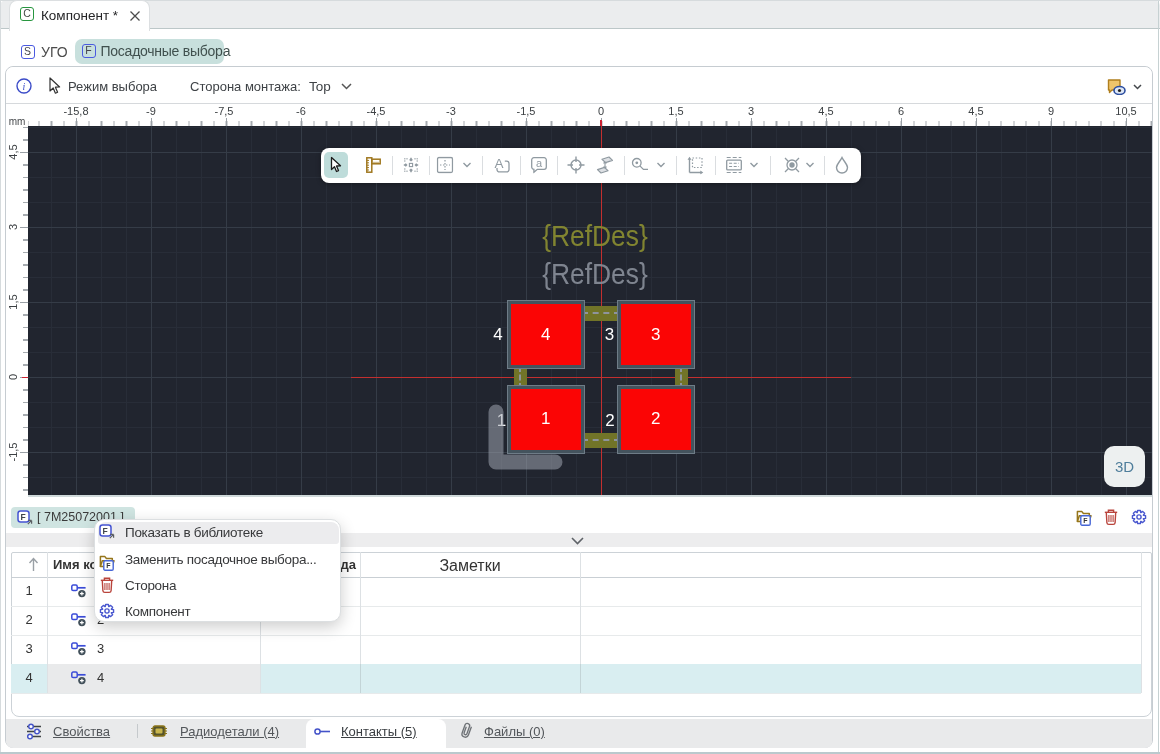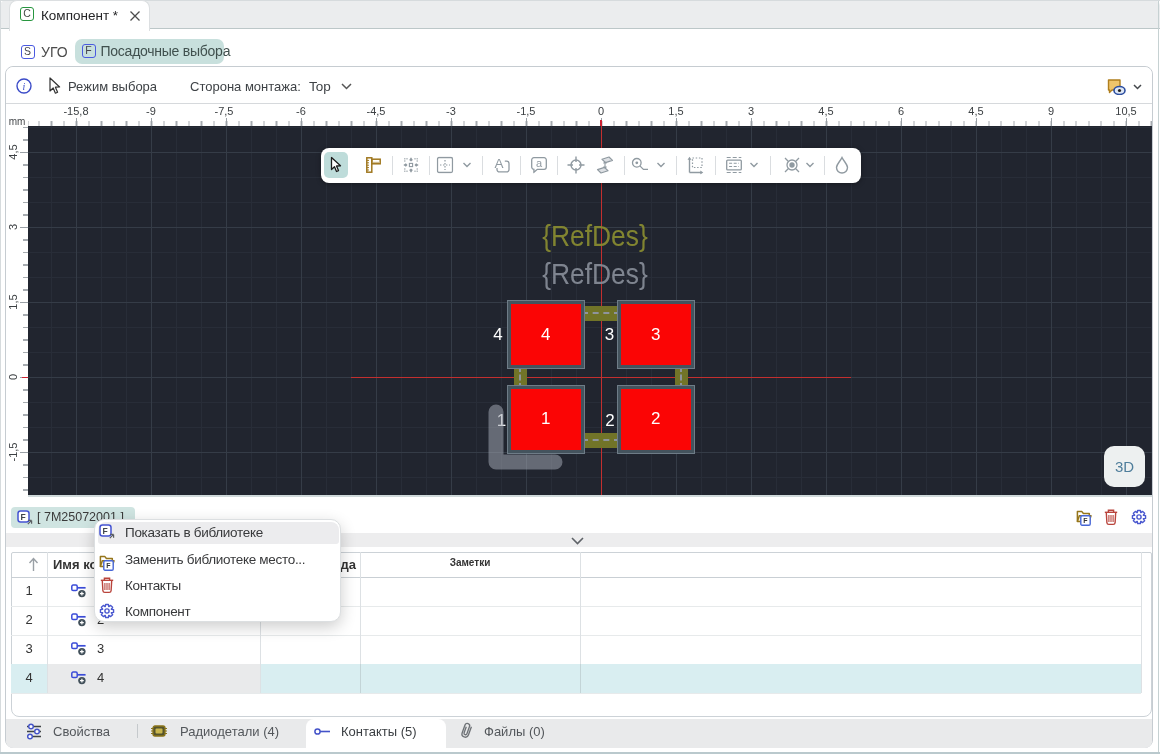--- a/index.html
+++ b/index.html
@@ -63,21 +63,21 @@
 .cdigit { position:absolute; color:#fff; font-size:17px; transform:translate(-50%,-50%); }
 .ftb { position:absolute; left:321px; top:147.5px; width:540px; height:35px; background:#fff; border-radius:8px; box-shadow:0 1px 5px rgba(0,0,0,0.35); }
 .ftsep { position:absolute; top:155.5px; width:1px; height:19px; background:#dadde0; }
 .fticon { position:absolute; transform:translate(-50%,-50%); top:165px; display:flex; }
 .btn3d { position:absolute; left:1104px; top:446px; width:41px; height:41px; background:#edf0f0; border-radius:10px; color:#4f7e9b; font-size:15px; text-align:center; line-height:41px; }
 
 .fpill { position:absolute; left:11px; top:506.5px; width:124px; height:21px; background:#cfe4e1; border-radius:4px; }
 .cband { position:absolute; left:6px; top:533px; width:1146px; height:13.5px; background:#ededee; }
 .tbl { position:absolute; left:11px; top:552px; width:1141px; height:165px; background:#fff; border:1px solid #ccd2d7; border-radius:2px 2px 8px 8px; }
 .btabs { position:absolute; left:6px; top:718.5px; width:1146px; height:29px; background:#e9eaeb; border-radius:0 0 7px 7px; }
-.btxt { position:absolute; top:723.5px; font-size:13px; color:#53575b; }
+.btxt { position:absolute; top:723.5px; font-size:13px; color:#53575b;text-decoration:underline; }
 .atab { position:absolute; left:306px; top:718.5px; width:140px; height:29px; background:#fff; border-radius:8px 8px 0 0; }
 .botline { position:absolute; left:0; top:752px; width:1160px; height:1.5px; background:#bac9cd; }
 
 .menu { position:absolute; left:94px; top:519px; width:247px; height:102.5px; background:#fff; border:1px solid #dcdfe1; border-radius:10px; box-shadow:0 5px 16px rgba(0,0,0,0.2); }
 .mhover { position:absolute; left:2.5px; top:2px; width:241px; height:21.5px; background:#ececee; border-radius:8px 8px 3px 3px; }
 .mtxt { position:absolute; left:31px; font-size:13.5px; letter-spacing:-0.3px; color:#38393b; transform:translateY(-50%); }
 </style>
 </head>
 <body>
 <div class="win">
@@ -363,21 +363,21 @@
         </svg>
     </div>
     <div class="tbl"></div>
     <div id="tblitems">
 
       <svg class="abs" style="left:28px;top:557px" width="11" height="15" viewBox="0 0 11 15">
           <path d="M5.5 14 V2 M1.5 6 L5.5 1.5 L9.5 6" fill="none" stroke="#9aa0a6" stroke-width="1.4"></path>
         </svg>
       <span class="abs" style="left:53px;top:557px;font-size:13px;font-weight:bold;color:#333">Имя контакта</span>
       <span class="abs" style="left:260px;top:557px;width:96px;text-align:right;font-size:13px;font-weight:bold;color:#333">Номер вывода</span>
-      <span class="abs" style="left:360px;top:557px;width:220px;text-align:center;font-size:10px;font-weight:bold;color:#333">Заметки</span>
+      <span class="abs" style="left:360px;top:557px;width:220px;text-align:center;font-size:16px;font-weight:normal;color:#333">Заметки</span>
 
       <div class="abs" style="left:11px;top:576.5px;width:1130px;height:1px;background:#c9cfd4"></div>
       <div class="abs" style="left:11px;top:605.5px;width:1130px;height:1px;background:#e7eaeb"></div>
       <div class="abs" style="left:11px;top:634.5px;width:1130px;height:1px;background:#e7eaeb"></div>
       <div class="abs" style="left:11px;top:663.5px;width:1130px;height:1px;background:#e7eaeb"></div>
       <div class="abs" style="left:11px;top:692.5px;width:1130px;height:1px;background:#e7eaeb"></div>
       <div class="abs" style="left:47px;top:552px;width:1px;height:141px;background:#dde1e4"></div>
       <div class="abs" style="left:260px;top:552px;width:1px;height:141px;background:#dde1e4"></div>
       <div class="abs" style="left:359.5px;top:552px;width:1px;height:141px;background:#dde1e4"></div>
       <div class="abs" style="left:580px;top:552px;width:1px;height:141px;background:#dde1e4"></div>
@@ -464,28 +464,28 @@
       </svg>
     <span class="mtxt" style="top:532px;left:125px">Показать в библиотеке</span>
     <svg class="abs" style="left:99px;top:553.5px" width="16" height="16" viewBox="0 0 16 16">
         <path d="M1.4 12.6 V2.6 H5.9 L7.4 4.5 H13.3 V6.6" fill="none" stroke="#96761b" stroke-width="1.5" stroke-linejoin="round"></path>
         <path d="M1.4 12.6 L3.3 6.8 H15 L13.1 12.6 Z" fill="#fbf4df" stroke="#96761b" stroke-width="1.5" stroke-linejoin="round"></path>
       </svg>
     <svg class="abs" style="left:103px;top:559.5px" width="11" height="11" viewBox="0 0 11 11">
         <rect x="0.8" y="0.8" width="9.4" height="9.4" rx="1.2" fill="#fff" stroke="#4766d6" stroke-width="1.4"></rect>
         <text x="5.5" y="8.3" font-size="7" font-weight="bold" fill="#333" text-anchor="middle" font-family="Liberation Sans">F</text>
       </svg>
-    <span class="mtxt" style="top:558.5px;left:125px">Заменить библиотеке место...</span>
+    <span class="mtxt" style="top:558.5px;left:125px">Заменить посадочное выбора...</span>
     <svg class="abs" style="left:100px;top:577px" width="14" height="17" viewBox="0 0 14 17">
         <path d="M0.8 3.3 H13.2" stroke="#b9443c" stroke-width="1.4"></path>
         <path d="M4.4 3.1 V1.3 H9.6 V3.1" fill="none" stroke="#b9443c" stroke-width="1.4"></path>
         <path d="M2.3 3.5 L2.9 13.7 A1.9 1.9 0 0 0 4.8 15.4 H9.2 A1.9 1.9 0 0 0 11.1 13.7 L11.7 3.5" fill="none" stroke="#b9443c" stroke-width="1.4"></path>
         <path d="M4.9 6 V12.9 M7 6 V12.9 M9.1 6 V12.9" stroke="#b9443c" stroke-width="1.1"></path>
       </svg>
-    <span class="mtxt" style="top:585px;left:125px">Контакты</span>
+    <span class="mtxt" style="top:585px;left:125px">Сторона</span>
     <svg class="abs" style="left:99px;top:603px" width="16" height="16" viewBox="0 0 16 16">
         <path d="M14.55 6.61 L14.55 9.39 L12.36 9.76 L12.33 9.84 L13.62 11.65 L11.65 13.62 L9.84 12.33 L9.76 12.36 L9.39 14.55 L6.61 14.55 L6.24 12.36 L6.16 12.33 L4.35 13.62 L2.38 11.65 L3.67 9.84 L3.64 9.76 L1.45 9.39 L1.45 6.61 L3.64 6.24 L3.67 6.16 L2.38 4.35 L4.35 2.38 L6.16 3.67 L6.24 3.64 L6.61 1.45 L9.39 1.45 L9.76 3.64 L9.84 3.67 L11.65 2.38 L13.62 4.35 L12.33 6.16 L12.36 6.24 Z" fill="none" stroke="#4a58cf" stroke-width="1.4" stroke-linejoin="round"></path>
         <circle cx="8" cy="8" r="2.1" fill="none" stroke="#4a58cf" stroke-width="1.4"></circle>
       </svg>
     <span class="mtxt" style="top:611px;left:125px">Компонент</span>
   </div>
   <div class="botline"></div>
   <div class="abs" style="left:0;top:0;width:1px;height:752px;background:#d6dbdd"></div>
   <div class="abs" style="left:1157.5px;top:0;width:1.5px;height:752px;background:#c6d1d2"></div>
   <div class="abs" style="left:0;top:0;width:1160px;height:1px;background:#d6dbdd"></div>

